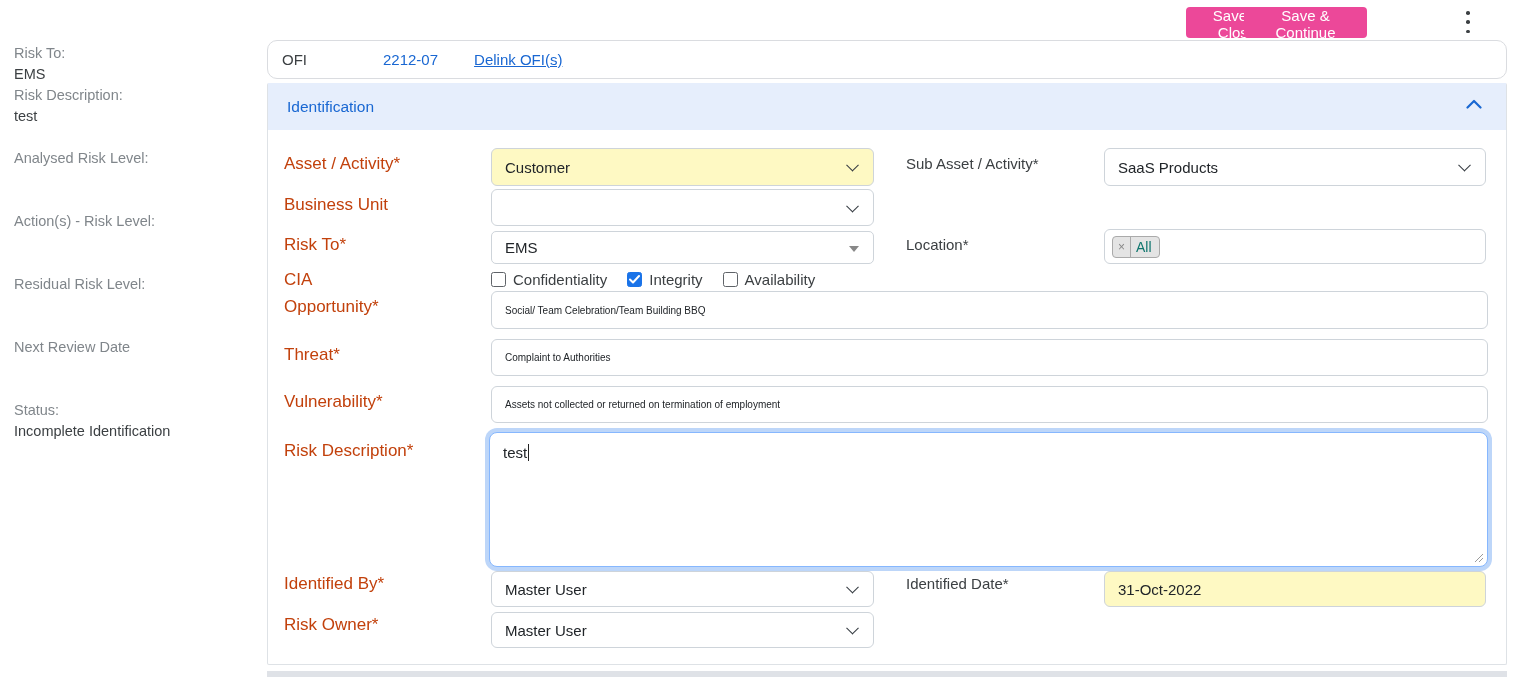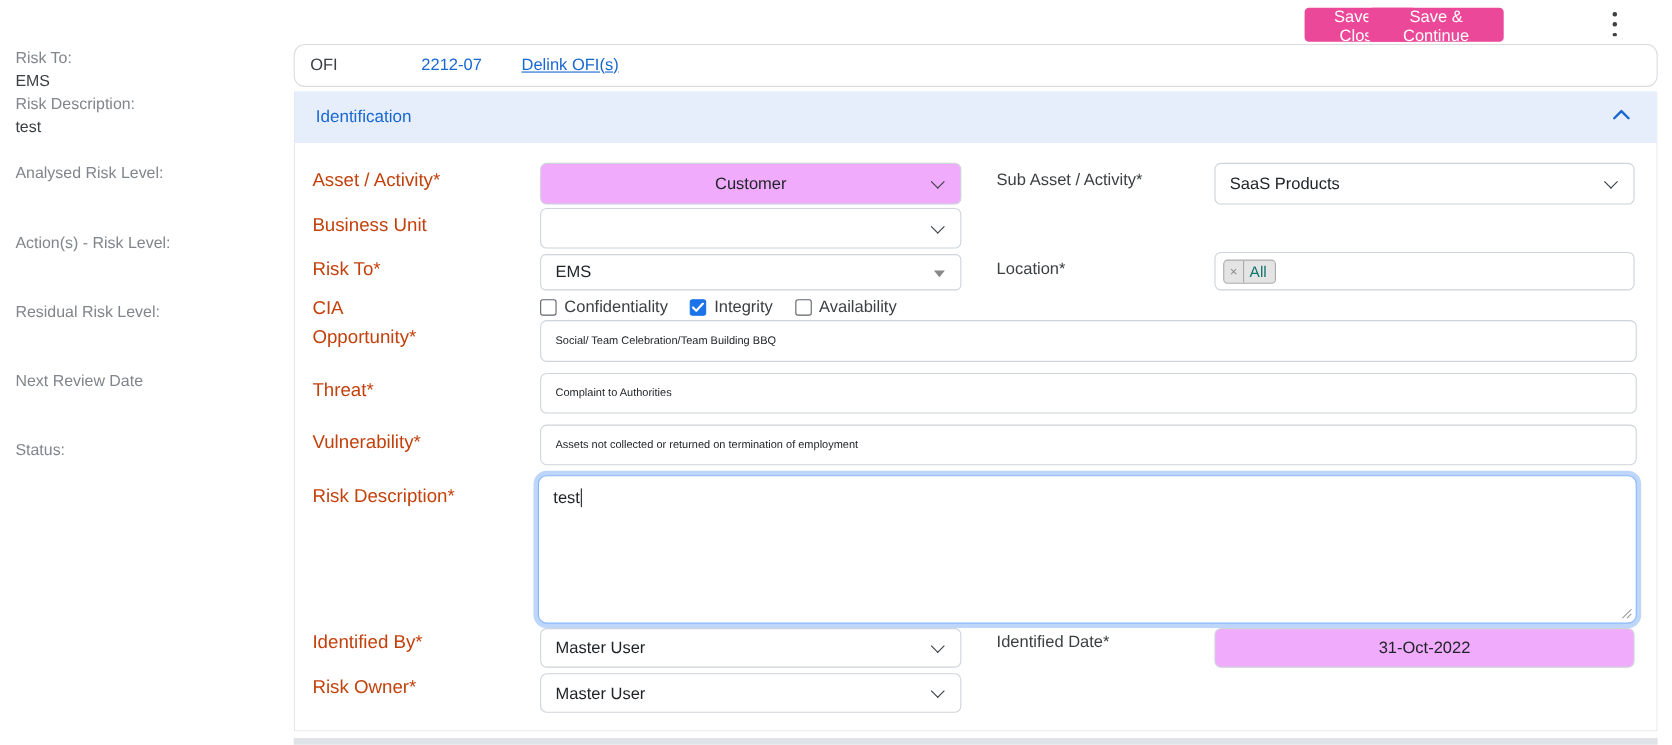--- a/index.html
+++ b/index.html
@@ -39,21 +39,21 @@
 
   .bottom-band { position: absolute; left: 267px; top: 671px; width: 1240px; height: 6px; background: #dfe2e7; }
 
   
   .row { position: absolute; left: 0; width: 100%; }
   .flabel { position: absolute; left: 16px; width: 200px; font-size: 17px; color: #c2410c; padding-top: 7px; line-height: 18px; }
   .flabel-r { position: absolute; left: 638px; width: 195px; font-size: 15px; color: #3c4043; padding-top: 7px; line-height: 18px; }
 
   .ctrl { position: absolute; background: #fff; border: 1px solid #ced4da; border-radius: 6px;
     font-size: 15px; color: #212529; display: flex; align-items: center; padding: 0 13px; }
-  .ctrl.disabled { background: #f0abfc; justify-content: center; }
+  .ctrl.disabled { background: #fef9c3; }
   .ctrl input { border: none; outline: none; background: transparent; width: 100%;
     font-size: 10px; color: #212529; font-family: inherit; padding: 0; }
   .pos-l { left: 223px; width: 383px; }
   .pos-r { left: 836px; width: 382px; }
   .pos-f { left: 223px; width: 997px; }
 
   .chev { position: absolute; right: 16px; top: 50%; width: 9px; height: 9px;
     border-right: 1.8px solid #343a40; border-bottom: 1.8px solid #343a40;
     transform: translateY(-70%) rotate(45deg); }
   .tri { position: absolute; right: 14px; top: 50%; margin-top: -2px; width: 0; height: 0;
@@ -107,20 +107,21 @@
   <div class="sb-label">Action(s) - Risk Level:</div>
   <div class="sb-value"></div>
     <div class="sb-gap"></div>
   <div class="sb-label">Residual Risk Level:</div>
   <div class="sb-value"></div>
     <div class="sb-gap"></div>
   <div class="sb-label">Next Review Date</div>
   <div class="sb-value"></div>
     <div class="sb-gap"></div>
   <div class="sb-label">Status:</div>
+  <div class="sb-value">Incomplete Identification</div>
 </div>
 
 <div class="ofi-card">
   <span class="ofi-label">OFI</span>
   <a class="ofi-number">2212-07</a>
   <a class="ofi-delink">Delink OFI(s)</a>
 </div>
 
 <div class="section-card">
 

